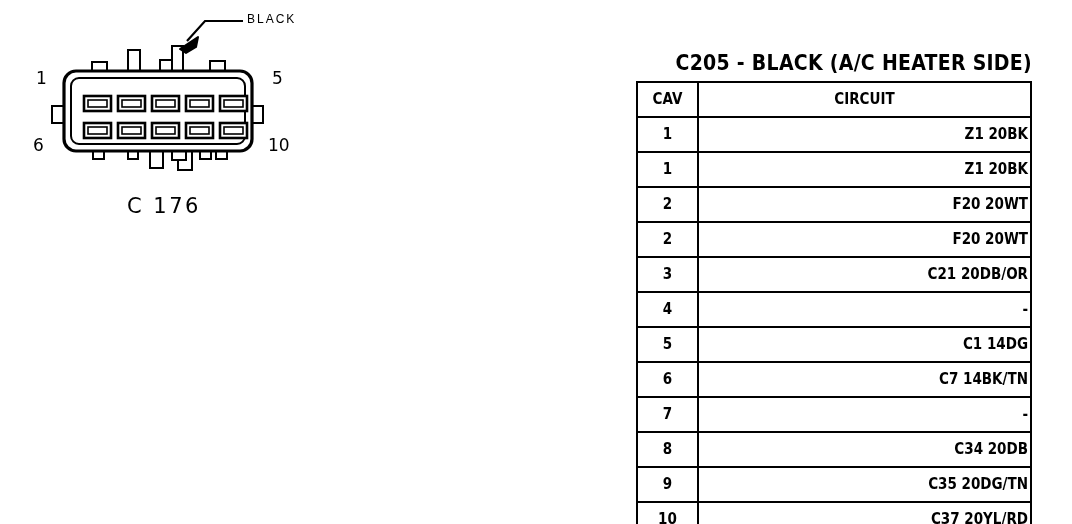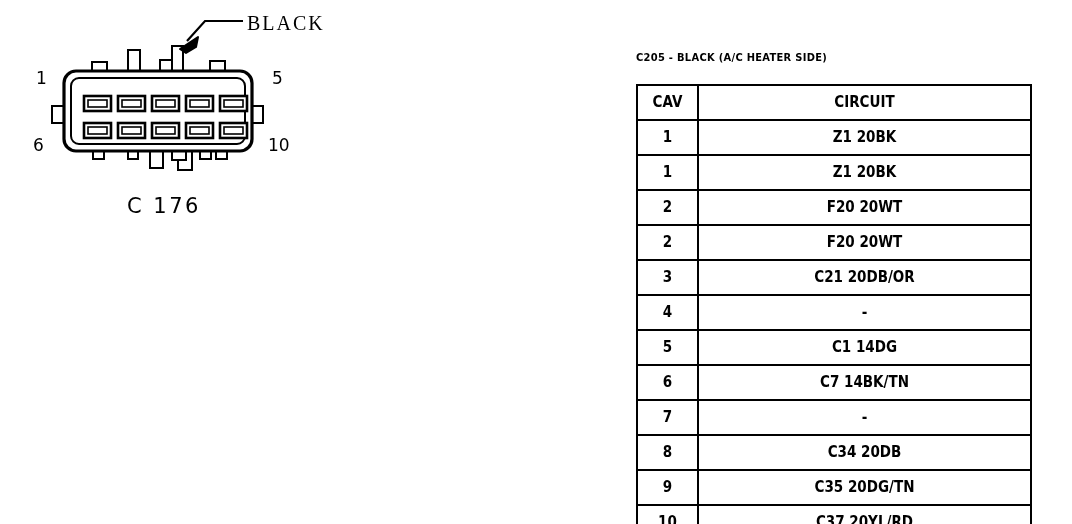--- a/index.html
+++ b/index.html
@@ -24,22 +24,22 @@
     top: 0;
     width: 360px;
     height: 250px;
   }
   #connector-svg { display: block; }
 
   .callout-text {
     position: absolute;
     left: 247px;
     top: 13px;
-    font-family: Liberation Serif, serif;
-    font-size: 20px;
+    font-family: Liberation Sans, sans-serif;
+    font-size: 12px;
     letter-spacing: 2.0px;
     line-height: 1;
     white-space: nowrap;
   }
 
   .pin-label {
     position: absolute;
     font-family: "DejaVu Sans", sans-serif;
     font-size: 17px;
     line-height: 1;
@@ -63,26 +63,26 @@
 
   
   #table-panel {
     position: absolute;
     left: 636px;
     top: 52px;
     width: 396px;
   }
   .table-title {
     font-family: "DejaVu Sans Condensed", "DejaVu Sans", sans-serif;
-    font-size: 11px;
+    font-size: 21px;
     font-weight: bold;
-    text-align: left;
+    text-align: right;
     letter-spacing: 0.3px;
     white-space: nowrap;
-    margin: 0 0 20px 0;
+    margin: 0 0 6px 0;
     line-height: 1.1;
   }
   table.cav-table {
     border-collapse: collapse;
     width: 394px;
     table-layout: fixed;
     border: 2px solid #000;
   }
   table.cav-table td,
   table.cav-table th {
@@ -94,21 +94,21 @@
     font-weight: bold;
     line-height: 1;
   }
   table.cav-table col.c-cav { width: 61px; }
   table.cav-table col.c-circuit { width: 333px; }
   .cell-cav {
     text-align: center;
     vertical-align: middle;
   }
   .cell-circuit {
-    text-align: center;
+    text-align: right;
     vertical-align: middle;
     padding-left: 7px;
   }
   .head-cav {
     text-align: center;
     vertical-align: middle;
   }
   .head-circuit {
     vertical-align: middle;
   }

